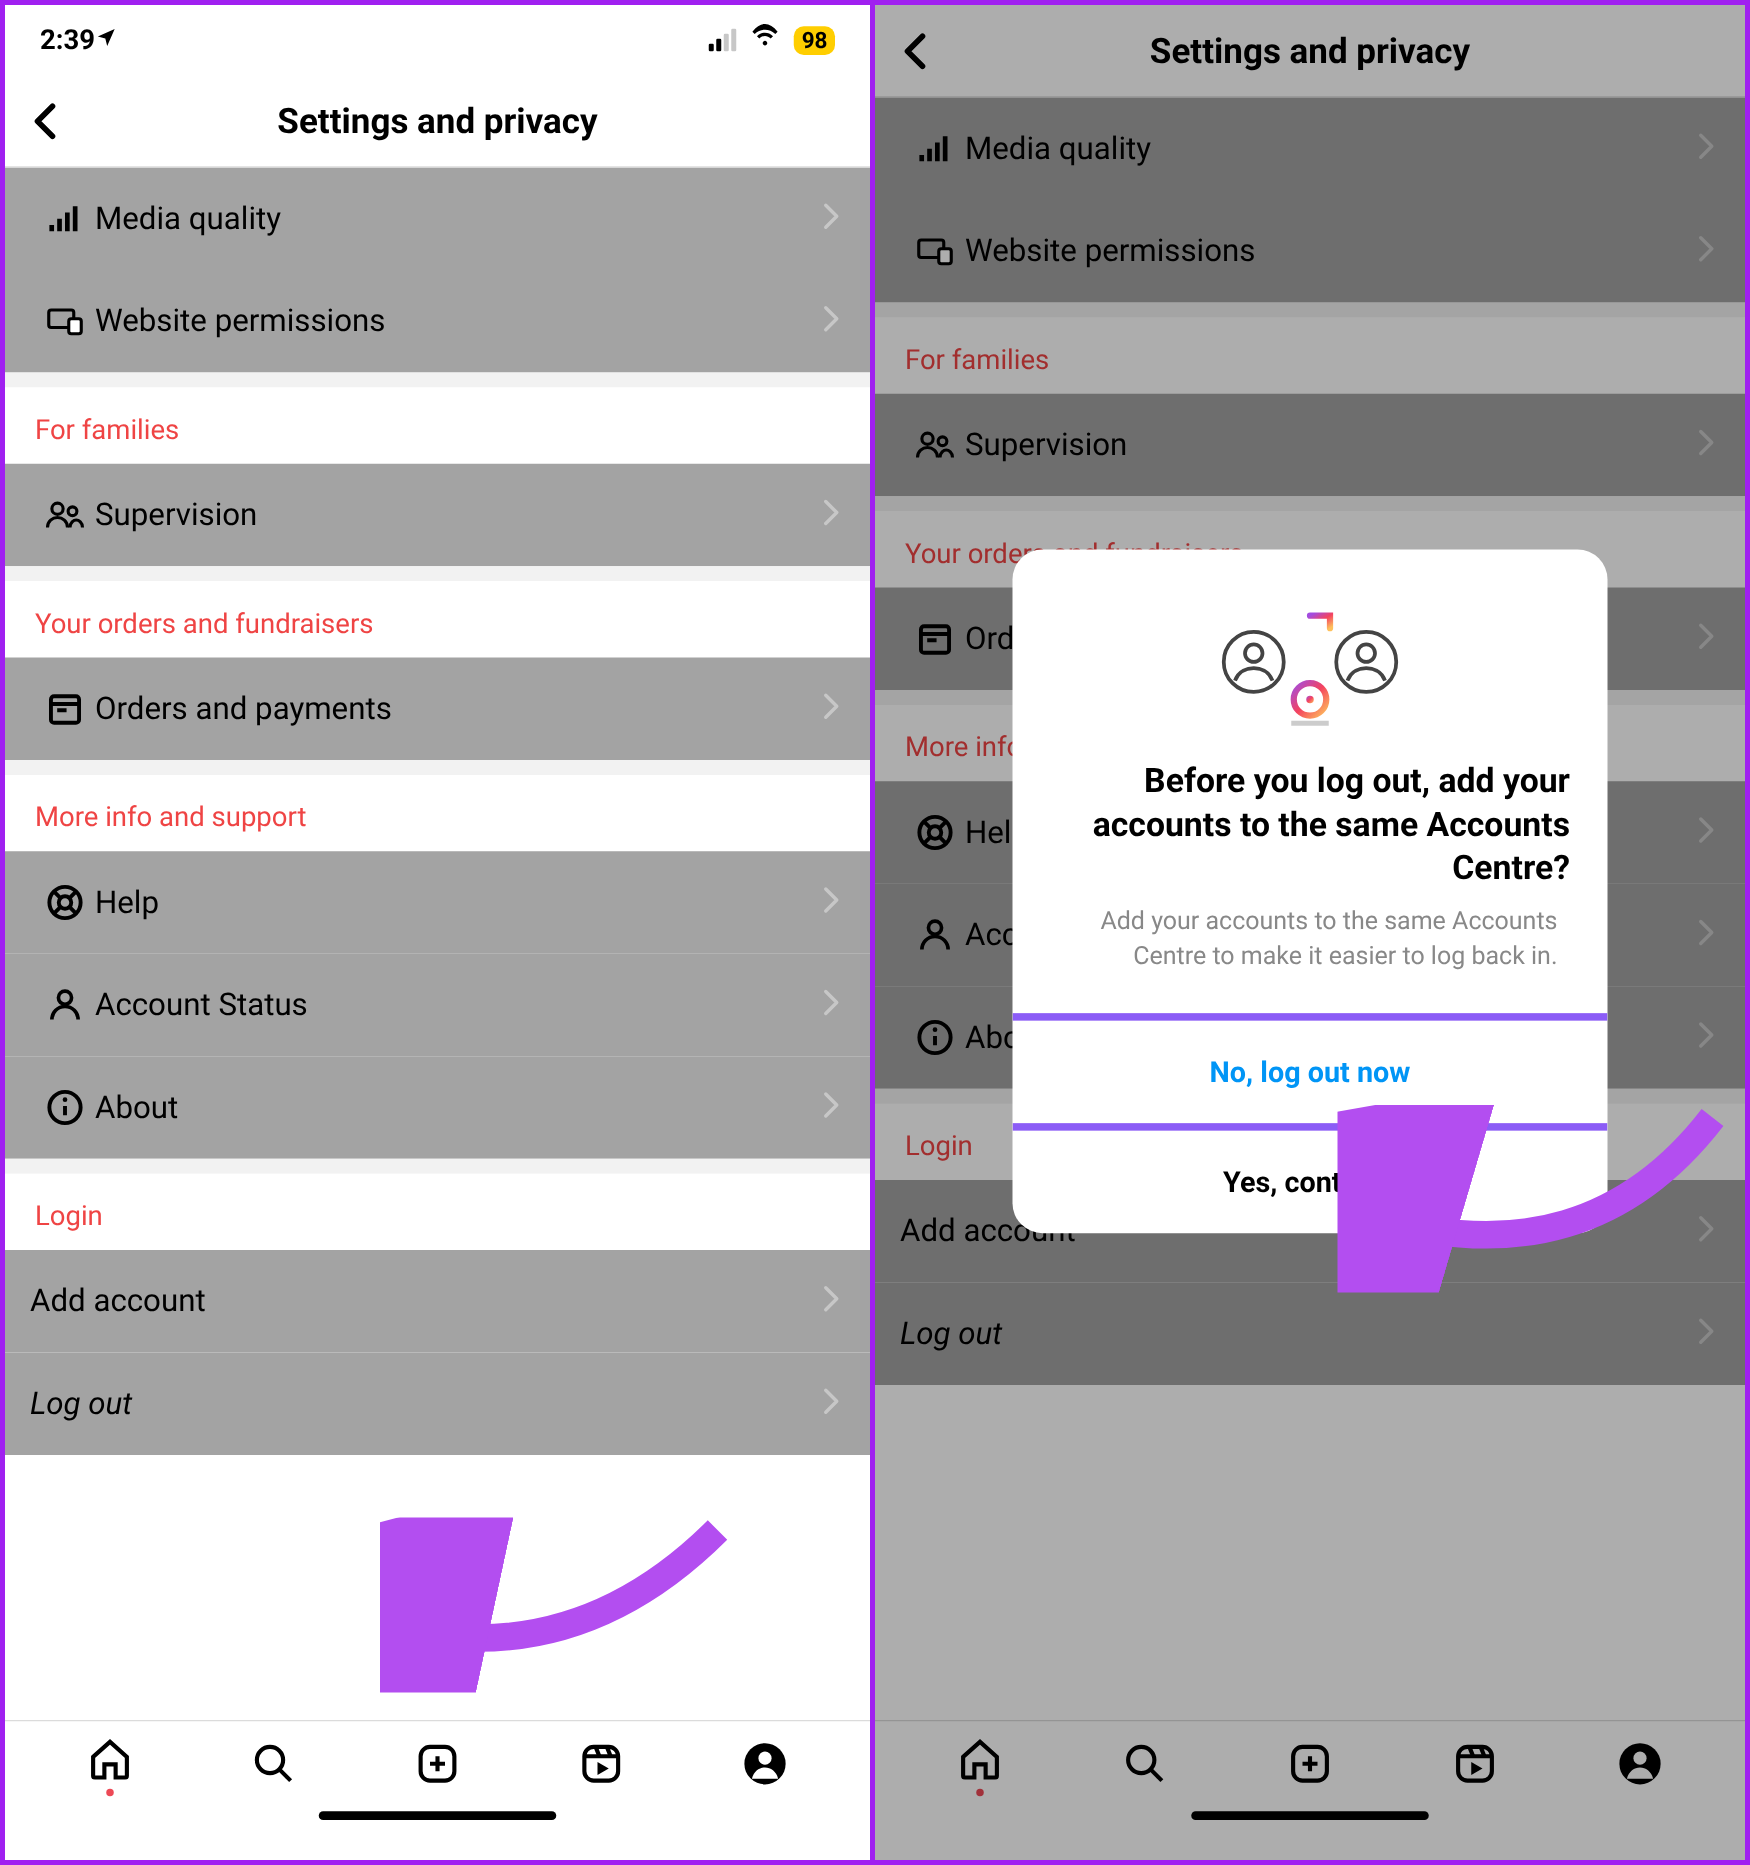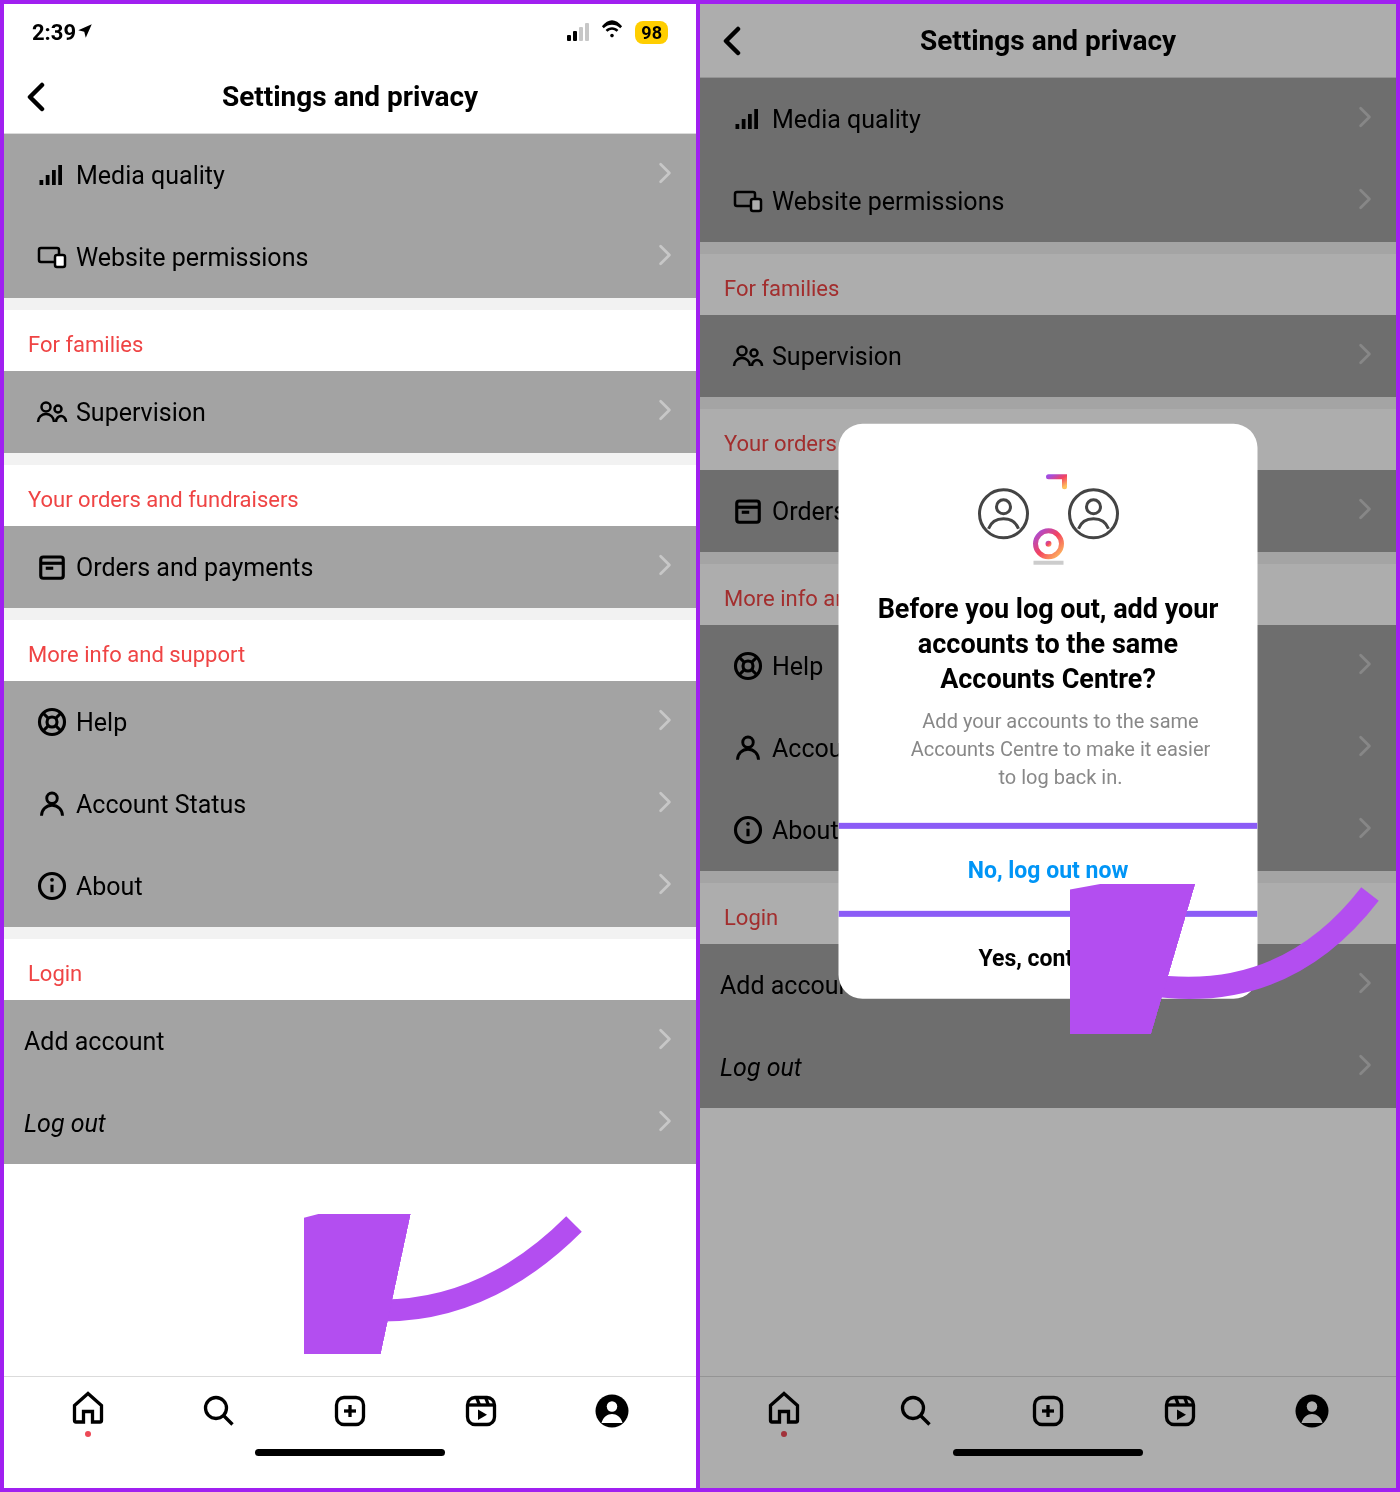--- a/index.html
+++ b/index.html
@@ -136,26 +136,26 @@
     border-radius: 4px;
     margin: 0 auto 12px;
   }
   .home-dot { width:6px;height:6px;background:#ed4956;border-radius:50%; margin: 2px auto 0; }
 
   
   .modal {
     position: absolute;
     left: 50%; top: 50%;
     transform: translate(-50%, -56%);
-    width: 419px;
+    width: 476px;
     background: #fff;
     border-radius: 24px;
     z-index: 10;
     overflow: hidden;
-    text-align: center;
+    text-align: right;
   }
   .modal-illus {
     height: 150px;
     display: flex;
     align-items: center;
     justify-content: center;
     padding-top: 30px;
   }
   .modal-title {
     font-size: 27px;

